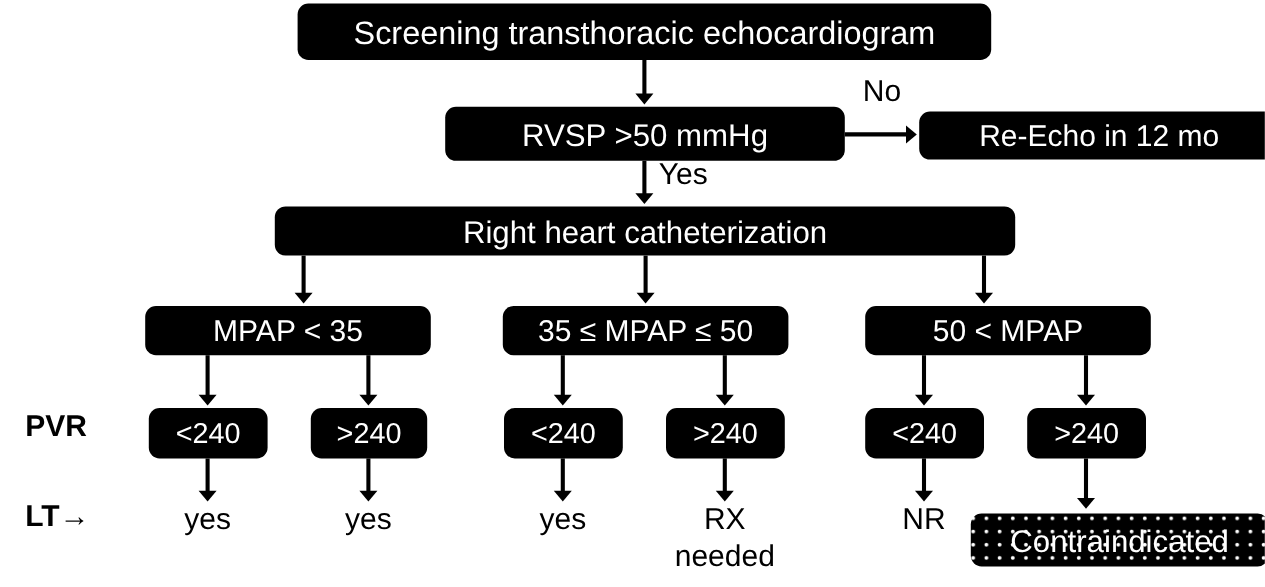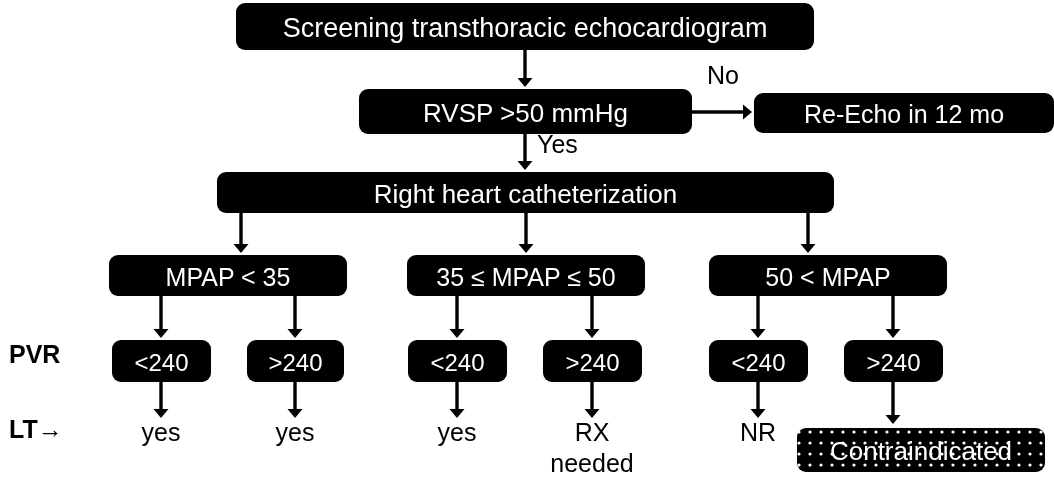--- a/index.html
+++ b/index.html
@@ -9,21 +9,21 @@
   }
   body {
     width: 1054px;
     height: 489px;
     font-family: "Liberation Sans", sans-serif;
     overflow: hidden;
     position: relative;
   }
   #chart-root {
     position: absolute;
-    left: 4px;
+    left: 16px;
     top: 0;
     width: 1020px;
     height: 489px;
   }
   svg { display: block; }
 </style>
 </head>
 <body>
 
 <div id="chart-root">

